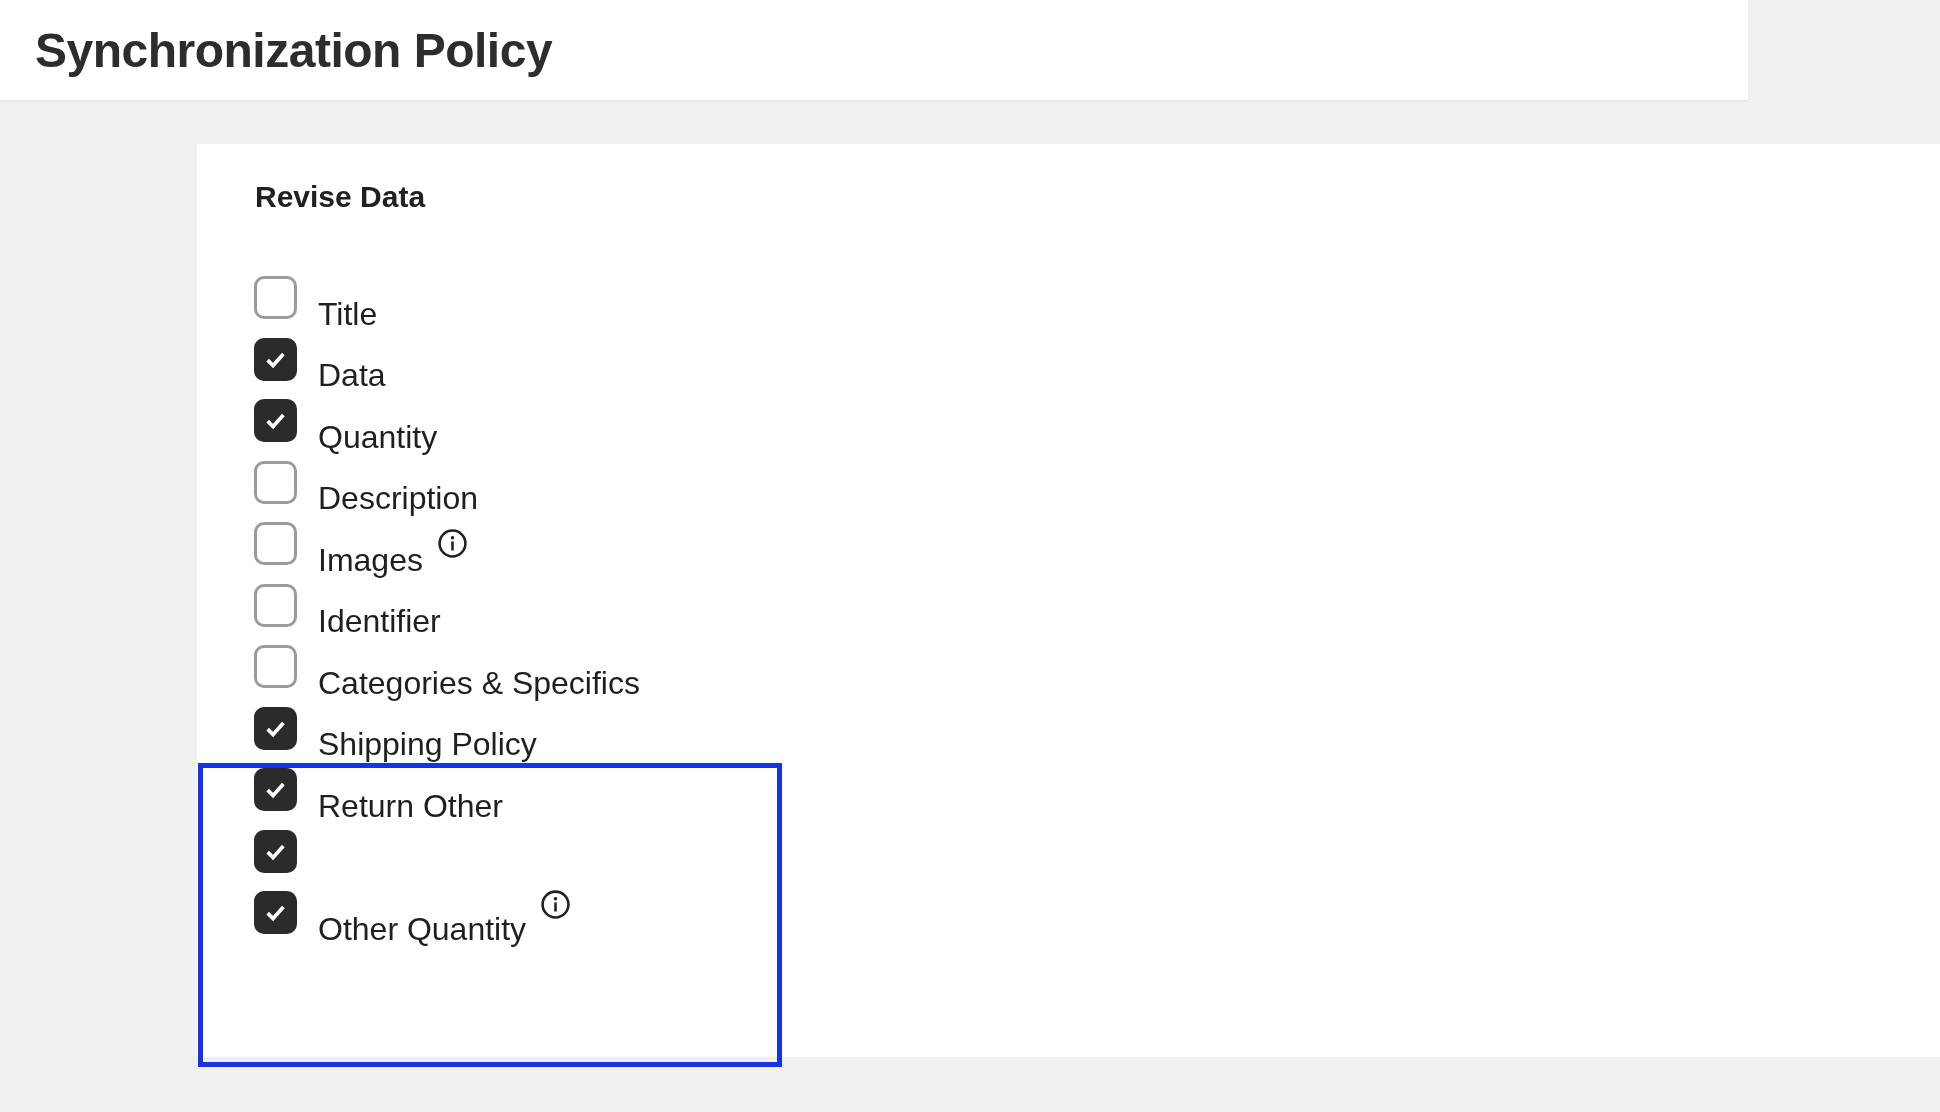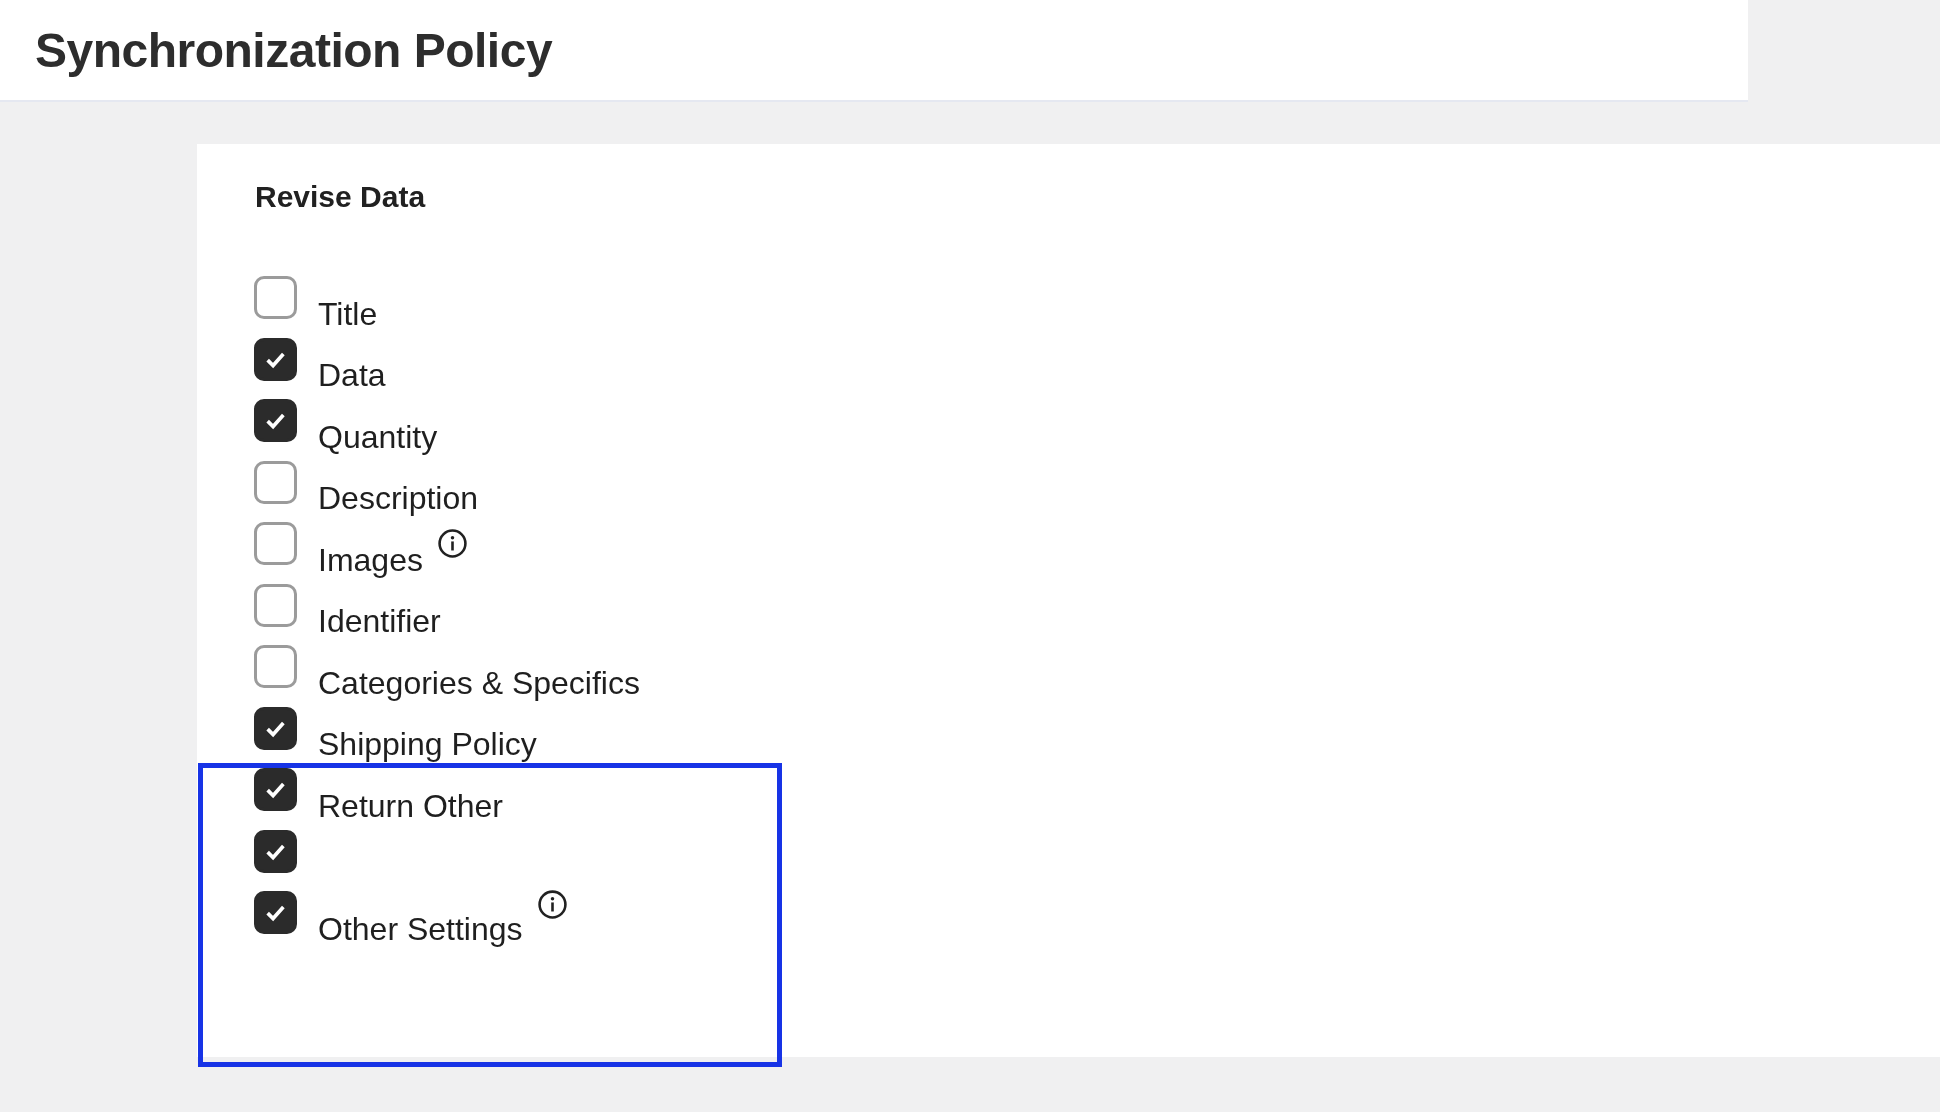--- a/index.html
+++ b/index.html
@@ -207,21 +207,21 @@
     </span>
 
   </div>
 
   <div class="row">
     <span class="checkbox checked">
       <svg width="29" height="29" viewBox="0 0 24 24" fill="none">
         <polyline points="5.5,12.5 10,17 18.5,7.5" stroke="#ffffff" stroke-width="3" stroke-linecap="butt" stroke-linejoin="miter"></polyline>
       </svg>
     </span>
-    <span class="row-label">Other Settings</span>
+    <span class="row-label">Other Quantity</span>
     <span class="info visible raised">
       <svg width="31" height="31" viewBox="0 0 24 24" fill="none">
         <circle cx="12" cy="12" r="10" stroke="#212121" stroke-width="2"></circle>
         <circle cx="12" cy="7.6" r="1.35" fill="#212121"></circle>
         <rect x="11" y="10.4" width="2" height="7" fill="#212121"></rect>
       </svg>
     </span>
   </div>
 </div>
   </div>

